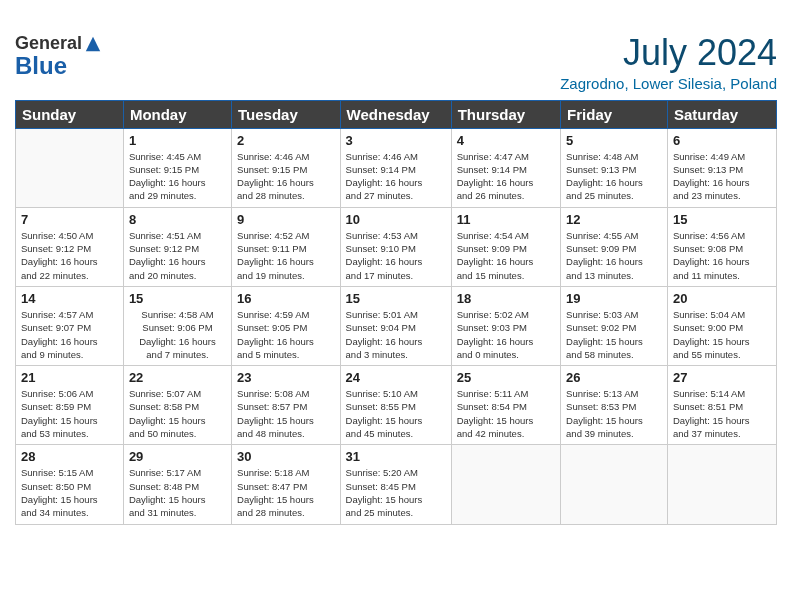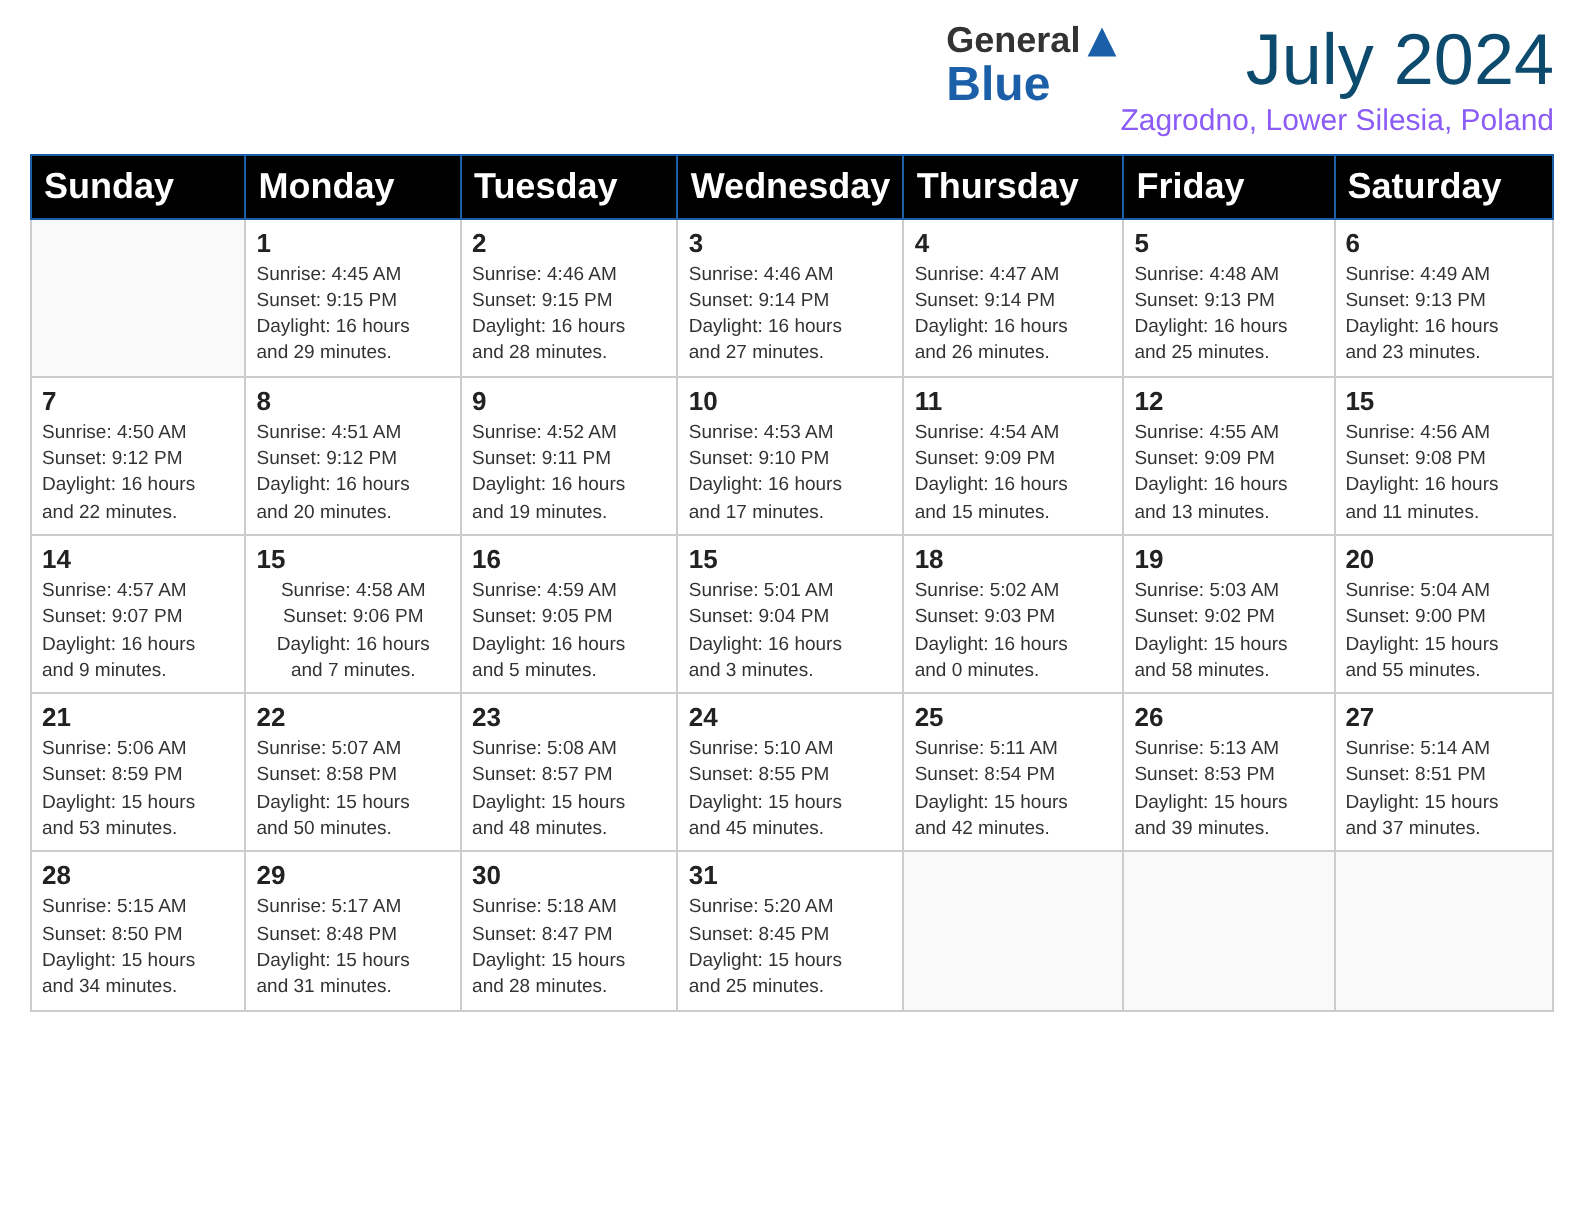--- a/index.html
+++ b/index.html
@@ -11,23 +11,24 @@
       padding: 0;
     }
     .page {
       width: 792px;
       min-height: 612px;
       background: #fff;
       padding: 10px 15px 15px 15px;
     }
     .header {
       display: flex;
-      justify-content: flex-end;
+      justify-content: space-between;
       align-items: flex-start;
       margin-bottom: 8px;
+      margin-top: 23px;
     }
     .logo {
       display: flex;
       flex-direction: column;
       align-items: flex-start;
     }
     .logo-text {
       display: flex;
       align-items: center;
       font-size: 18px;
@@ -48,32 +49,32 @@
       text-align: right;
     }
     .month-year {
       font-size: 36px;
       color: #0c4a6e;
       font-weight: normal;
       line-height: 1.1;
     }
     .location {
       font-size: 15px;
-      color: #8b5cf6;
+      color: #0369a1;
       margin-top: 2px;
     }
     .calendar {
       width: 100%;
       border-collapse: collapse;
       border: 1px solid #ccc;
     }
     .calendar th {
-      background-color: #000000;
+      background-color: #404040;
       color: #fff;
-      font-size: 18px;
+      font-size: 15px;
       font-weight: bold;
       text-align: left;
       padding: 5px 6px;
       border: 1px solid #1a5fa8;
     }
     .calendar td {
       border: 1px solid #ccc;
       vertical-align: top;
       padding: 4px 5px;
       width: 113px;

